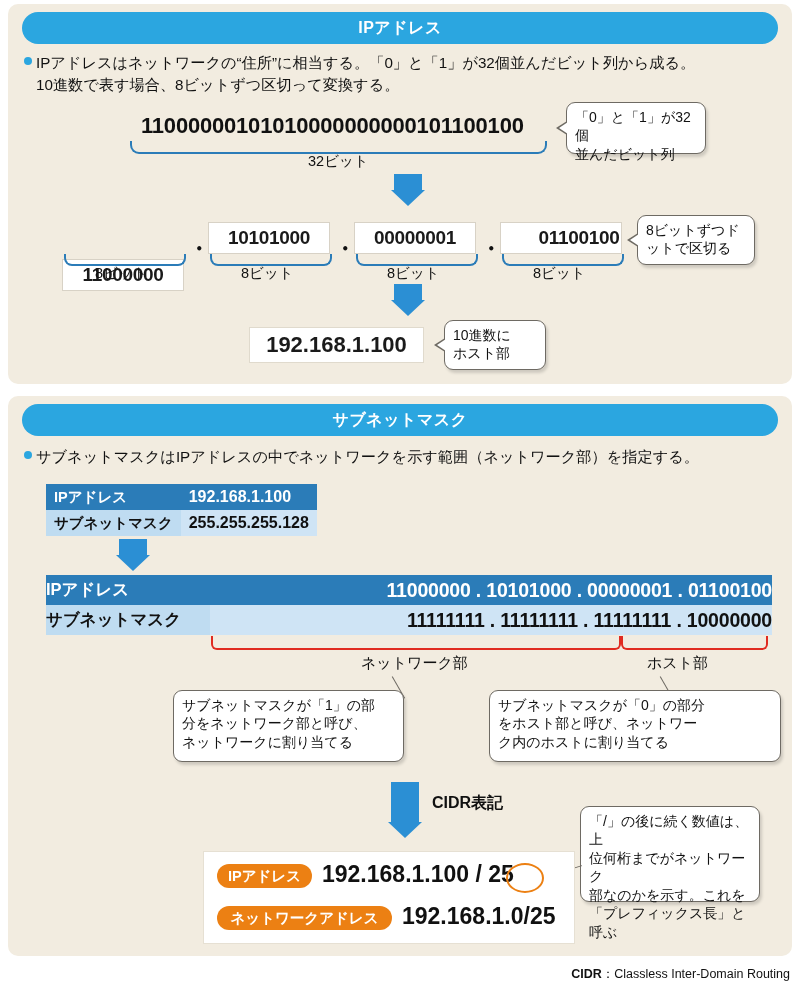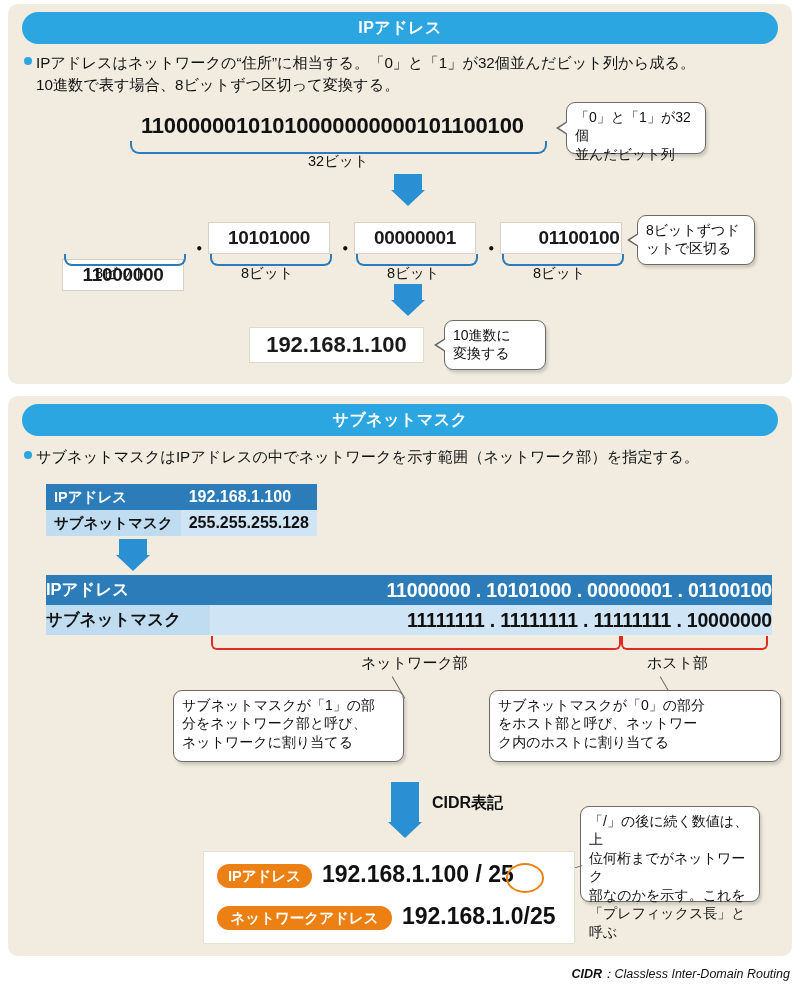--- a/index.html
+++ b/index.html
@@ -300,21 +300,20 @@
     box-sizing: border-box;
   }
 
   #footnote {
     position: absolute;
     right: 10px;
     top: 966px;
     font-size: 12.5px;
     color: #111;
     white-space: nowrap;
-    font-style: italic;
   }
   #footnote b { font-weight: bold; }
 </style>
 </head>
 <body>
 
 <div class="panel" id="panel-ip">
 
   <div class="panel-title">IPアドレス</div>
 
@@ -358,21 +357,21 @@
 ットで区切る</div>
 
   <div>
     <div class="arrow-shaft" style="left:386px; top:280px; width:28px; height:18px;"></div>
     <div class="arrow-head" style="left:383px; top:296px;"></div>
   </div>
 
   <div class="result-box" style="left:241px; top:323px; width:175px; height:36px;">192.168.1.100</div>
 
   <div class="bubble tail-left" style="left:436px; top:316px; width:102px; height:50px;">10進数に
-変換する</div>
+ホスト部</div>
 </div>
 
 <div class="panel" id="panel-mask">
 
   <div class="panel-title">サブネットマスク</div>
 
   <div class="bullet-line" style="top:50px;">
     <span class="bullet-dot"></span><span class="bullet-text">サブネットマスクはIPアドレスの中でネットワークを示す範囲（ネットワーク部）を指定する。</span>
   </div>
 </div>

